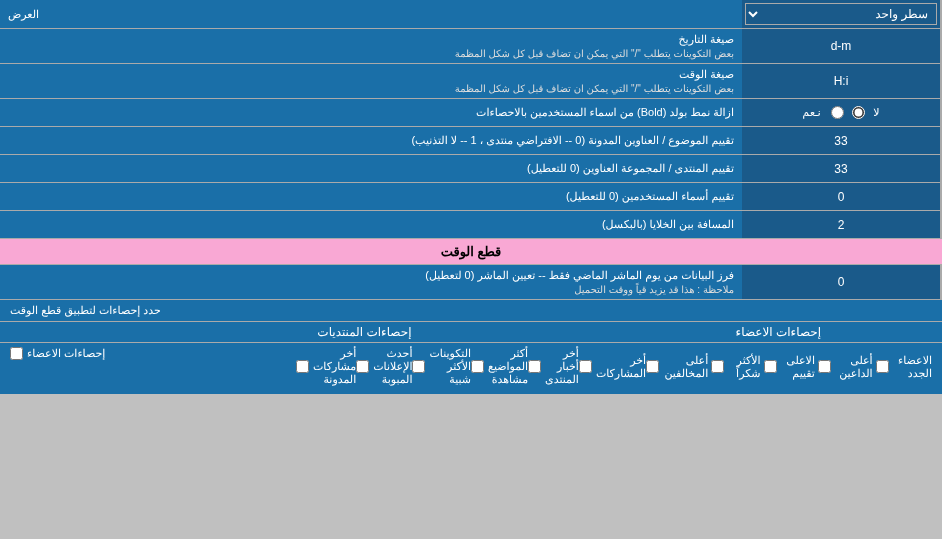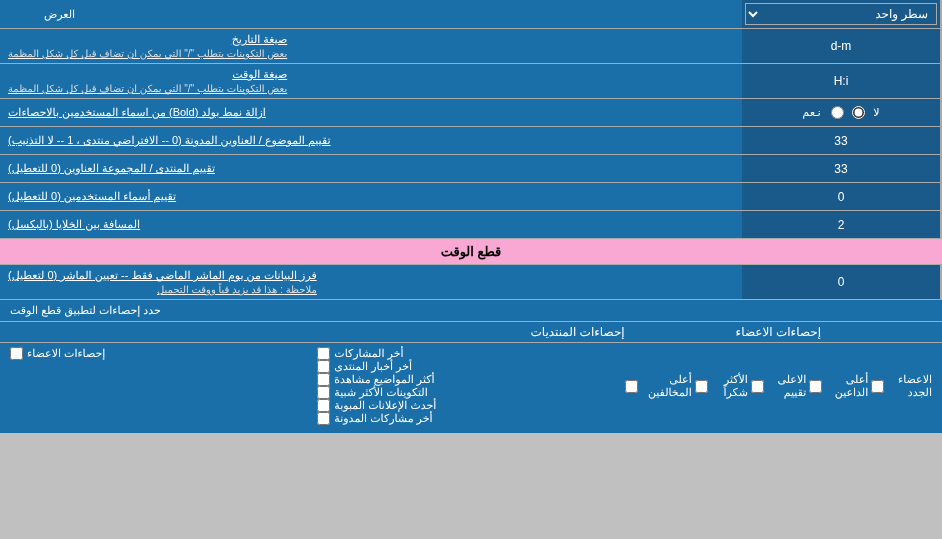--- a/index.html
+++ b/index.html
@@ -18,25 +18,23 @@
       width: 100%;
       border-bottom: 1px solid #aaa;
       min-height: 28px;
     }
     .row-label {
       background: #1a6fa8;
       color: #fff;
       padding: 4px 8px;
       display: flex;
       align-items: center;
-      justify-content: flex-end;
       text-align: right;
       font-size: 11px;
       flex: 1;
-      text-decoration: underline;
     }
     .row-label small {
       font-size: 10px;
       display: block;
       color: #ddd;
       margin-top: 2px;
     }
     .row-input {
       background: #1a5a8a;
       color: #fff;
@@ -91,21 +89,20 @@
       background: #1a6fa8;
     }
     .top-label {
       color: #fff;
       padding: 4px 8px;
       display: flex;
       align-items: center;
       justify-content: flex-end;
       font-size: 11px;
       flex: 1;
-      margin-left: 36px;
     }
     .top-select {
       display: flex;
       align-items: center;
       justify-content: center;
       min-width: 200px;
       width: 200px;
       border-right: 2px solid #aaa;
       background: #1a5a8a;
       padding: 3px;
@@ -255,21 +252,21 @@
   <div class="limit-top-row">
     <span style="flex:1; text-align:left;">حدد إحصاءات لتطبيق قطع الوقت</span>
   </div>
 
   <div class="cbx-outer">
 
     <div style="display:flex; background:#1a6fa8; color:#fff; padding:3px 10px; border-bottom:1px solid #aaa;">
       <div style="flex:1; text-align:center;">
         <span>إحصاءات الاعضاء</span>
       </div>
-      <div style="flex:1; text-align:right;">
+      <div style="flex:1; text-align:left;">
         <span>إحصاءات المنتديات</span>
       </div>
       <div style="flex:1; text-align:center;">
         <span></span>
       </div>
     </div>
 
     <div style="display:flex; background:#1a6fa8; color:#fff; padding:4px 10px;">
 
       <div style="flex:1; display:flex; flex-direction:row; gap:3px;">
@@ -288,21 +285,21 @@
         <div class="checkbox-item">
           <span>الأكثر شكراً</span>
           <input type="checkbox" style="">
         </div>
         <div class="checkbox-item">
           <span>أعلى المخالفين</span>
           <input type="checkbox" style="">
         </div>
       </div>
 
-      <div style="flex:1; display:flex; flex-direction:column; gap:0;">
+      <div style="flex:1; display:flex; flex-direction:row; gap:0;">
         <div class="checkbox-item">
           <span>أخر المشاركات</span>
           <input type="checkbox" style="">
         </div>
         <div class="checkbox-item">
           <span>أخر أخبار المنتدى</span>
           <input type="checkbox" style="">
         </div>
         <div class="checkbox-item">
           <span>أكثر المواضيع مشاهدة</span>

